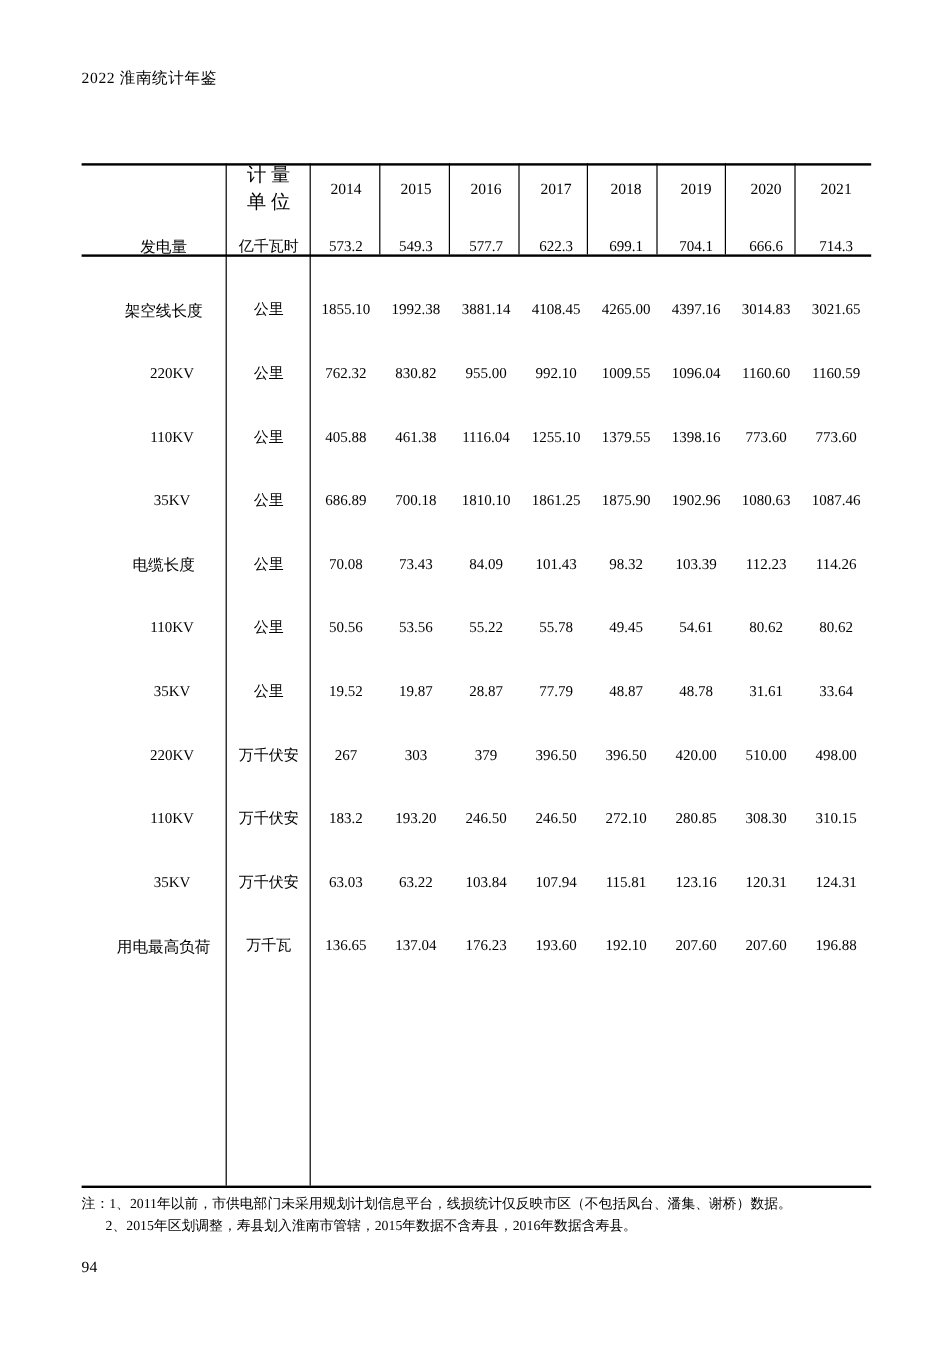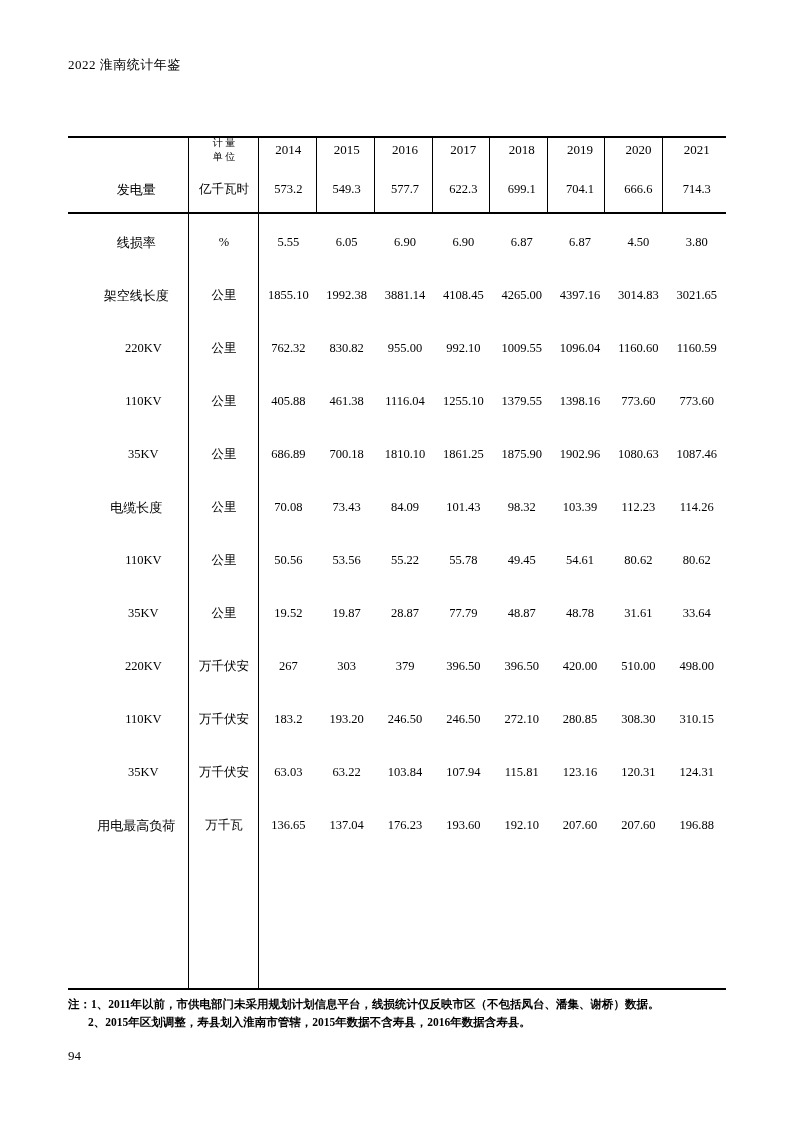--- a/index.html
+++ b/index.html
@@ -116,33 +116,32 @@
   }
   table.data td.num {
     font-size: 12.5px;
     font-family: "Liberation Serif", "DejaVu Serif", serif;
   }
   table.data tbody tr td {
     height: 53px;
   }
   .hdr-unit-cell {
     line-height: 1.35;
-    font-size: 10px;
+    font-size: 16px;
   }
   .hdr-year {
     font-size: 13px;
   }
   .notes {
     position: absolute;
     left: 68px;
     top: 996px;
     width: 665px;
     font-size: 11.5px;
     line-height: 1.55;
-    font-weight: bold;
   }
   .notes div {
     white-space: nowrap;
   }
   .notes .n2 { padding-left: 20px; }
   .page-num {
     position: absolute;
     left: 68px;
     top: 1048px;
     font-size: 13px;
@@ -199,32 +198,20 @@
           <td class="num">573.2</td>
           <td class="num">549.3</td>
           <td class="num">577.7</td>
           <td class="num">622.3</td>
           <td class="num">699.1</td>
           <td class="num">704.1</td>
           <td class="num">666.6</td>
           <td class="num">714.3</td>
         </tr>
         <tr>
-          <td class="label">线损率</td>
-          <td class="unit">%</td>
-          <td class="num">5.55</td>
-          <td class="num">6.05</td>
-          <td class="num">6.90</td>
-          <td class="num">6.90</td>
-          <td class="num">6.87</td>
-          <td class="num">6.87</td>
-          <td class="num">4.50</td>
-          <td class="num">3.80</td>
-        </tr>
-        <tr>
           <td class="label">架空线长度</td>
           <td class="unit">公里</td>
           <td class="num">1855.10</td>
           <td class="num">1992.38</td>
           <td class="num">3881.14</td>
           <td class="num">4108.45</td>
           <td class="num">4265.00</td>
           <td class="num">4397.16</td>
           <td class="num">3014.83</td>
           <td class="num">3021.65</td>

